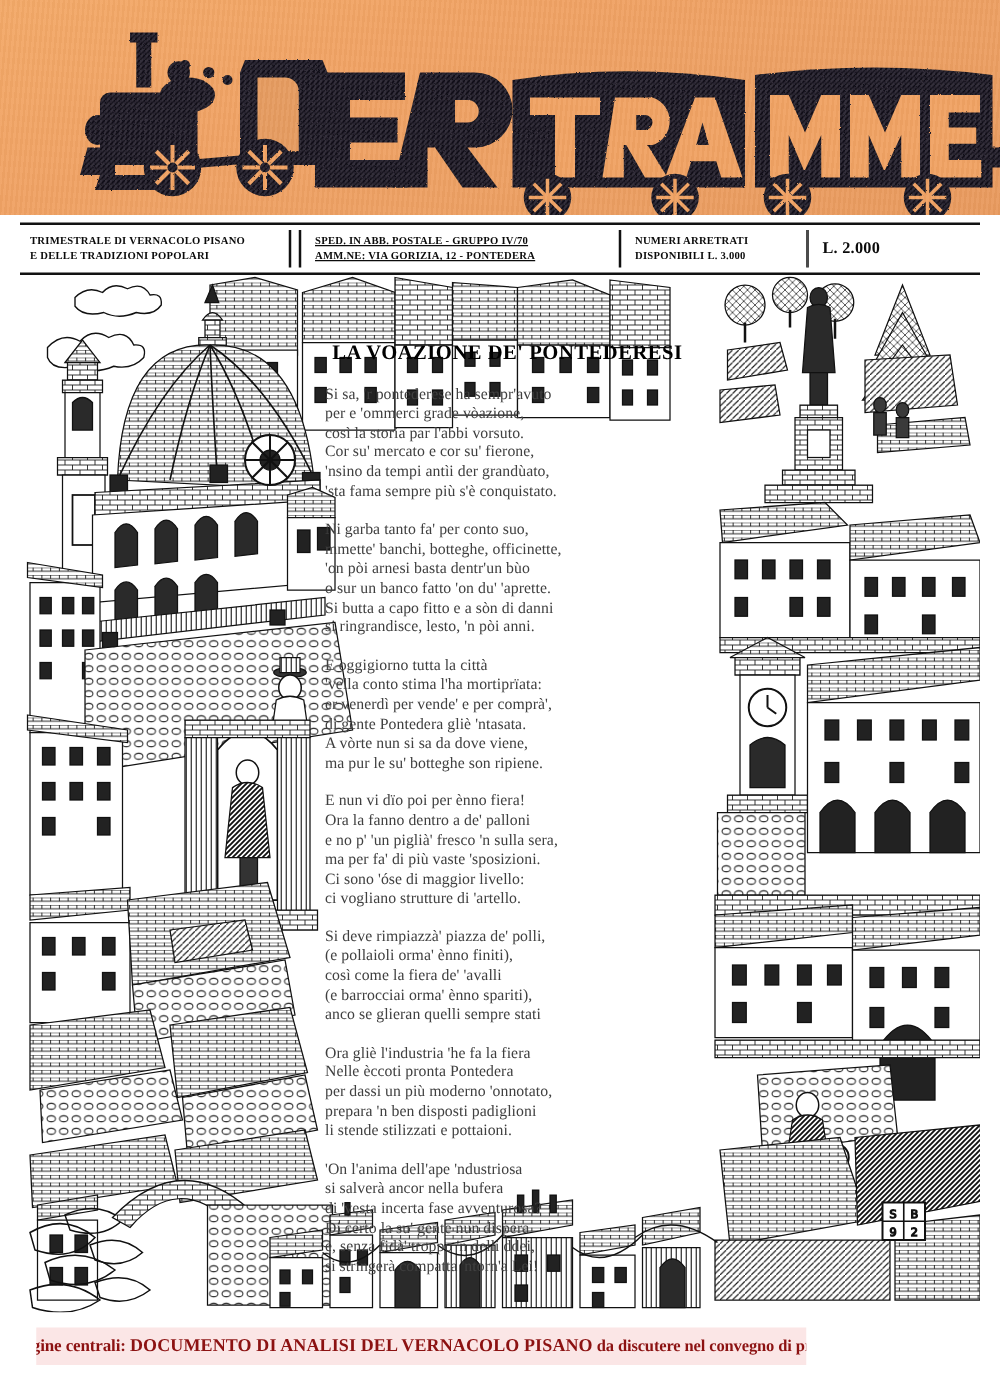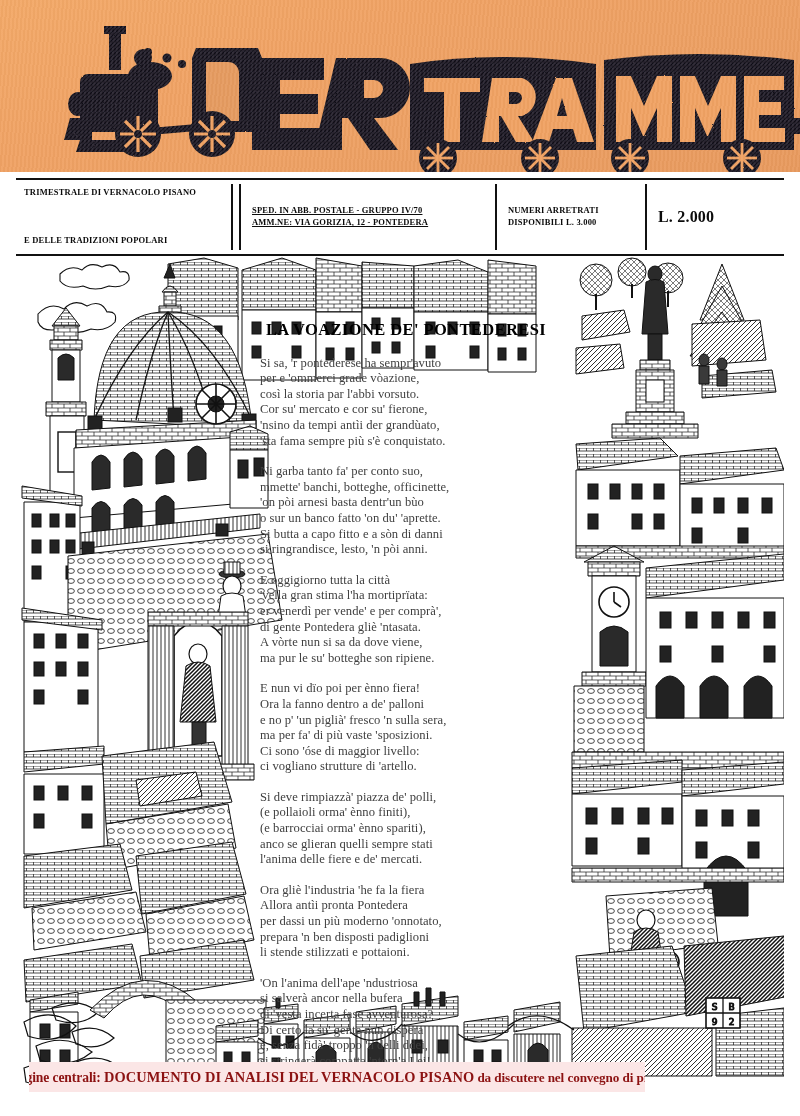--- a/index.html
+++ b/index.html
@@ -56,44 +56,44 @@
     line-height:1.45;
     color:#0b0b0b;
     display:flex;
     flex-direction:column;
     justify-content:center;
   }
   .ib-sep{
     width:0; border-left:1px solid #111; border-right:1px solid #111;
     margin:4px 3px;
   }
-  .ib-c1{ width:196px;gap:36px; }
+  .ib-c1{ width:196px; }
   .ib-c2{ width:122px; }
   .ib-c3{ width:232px;text-decoration:underline; }
   .ib-c4{ width:126px; }
-  .ib-c5{ width:74px; font-size:16px; justify-content:center; }
+  .ib-c5{ width:74px; font-size:13px; justify-content:center; }
 
   
   .content{
     position:relative;
     width:768px;
     margin:0 16px;
     height:830px;
     background:#ffffff;
     overflow:hidden;
   }
   .illustration{
     position:absolute;
     left:0; top:0;
     width:768px; height:830px;
   }
   .poem-panel{
     position:absolute;
     left:222px;
-    top:64px;
+    top:52px;
     width:336px;
   }
   .poem-title{
     font-family:"Liberation Serif", serif;
     font-weight:bold;
     font-size:16.5px;
     letter-spacing:0.4px;
     color:#000;
     text-align:center;
     margin:0 0 16px 0;
@@ -772,47 +772,47 @@
       <div>Ni garba tanto fa' per conto suo,</div>
       <div>mmette' banchi, botteghe, officinette,</div>
       <div>'on pòi arnesi basta dentr'un bùo</div>
       <div>o sur un banco fatto 'on du' 'aprette.</div>
       <div>Si butta a capo fitto e a sòn di danni</div>
       <div>si ringrandisce, lesto, 'n pòi anni.</div>
     </div>
 
     <div class="stanza">
       <div>E oggigiorno tutta la città</div>
-      <div>'vella gran stima l'ha mortiprïata:</div>
+      <div>'vella conto stima l'ha mortiprïata:</div>
       <div>er venerdì per vende' e per comprà',</div>
       <div>di gente Pontedera gliè 'ntasata.</div>
       <div>A vòrte nun si sa da dove viene,</div>
       <div>ma pur le su' botteghe son ripiene.</div>
     </div>
 
     <div class="stanza">
       <div>E nun vi dïo poi per ènno fiera!</div>
       <div>Ora la fanno dentro a de' palloni</div>
       <div>e no p' 'un piglià' fresco 'n sulla sera,</div>
       <div>ma per fa' di più vaste 'sposizioni.</div>
       <div>Ci sono 'óse di maggior livello:</div>
       <div>ci vogliano strutture di 'artello.</div>
     </div>
 
     <div class="stanza">
       <div>Si deve rimpiazzà' piazza de' polli,</div>
       <div>(e pollaioli orma' ènno finiti),</div>
+      <div>così come la fiera de' 'avalli</div>
       <div>(e barrocciai orma' ènno spariti),</div>
       <div>anco se glieran quelli sempre stati</div>
-      <div>l'anima delle fiere e de' mercati.</div>
     </div>
 
     <div class="stanza">
       <div>Ora gliè l'industria 'he fa la fiera</div>
-      <div>Allora antìi pronta Pontedera</div>
+      <div>Nelle èccoti pronta Pontedera</div>
       <div>per dassi un più moderno 'onnotato,</div>
       <div>prepara 'n ben disposti padiglioni</div>
       <div>li stende stilizzati e pottaioni.</div>
     </div>
 
     <div class="stanza">
       <div>'On l'anima dell'ape 'ndustriosa</div>
       <div>si salverà ancor nella bufera</div>
       <div>di 'vesta incerta fase avventurosa?</div>
       <div>Di certo la su' gente nun dispera</div>

